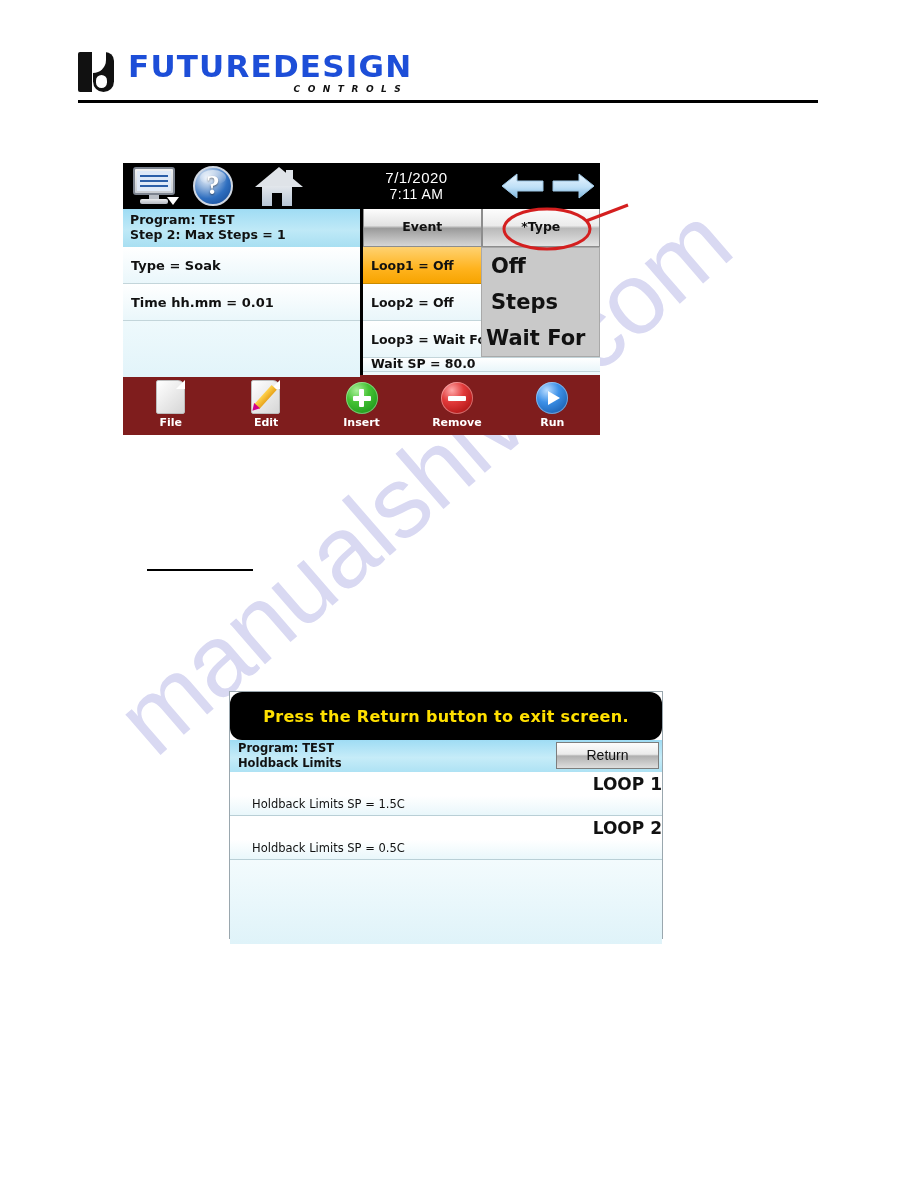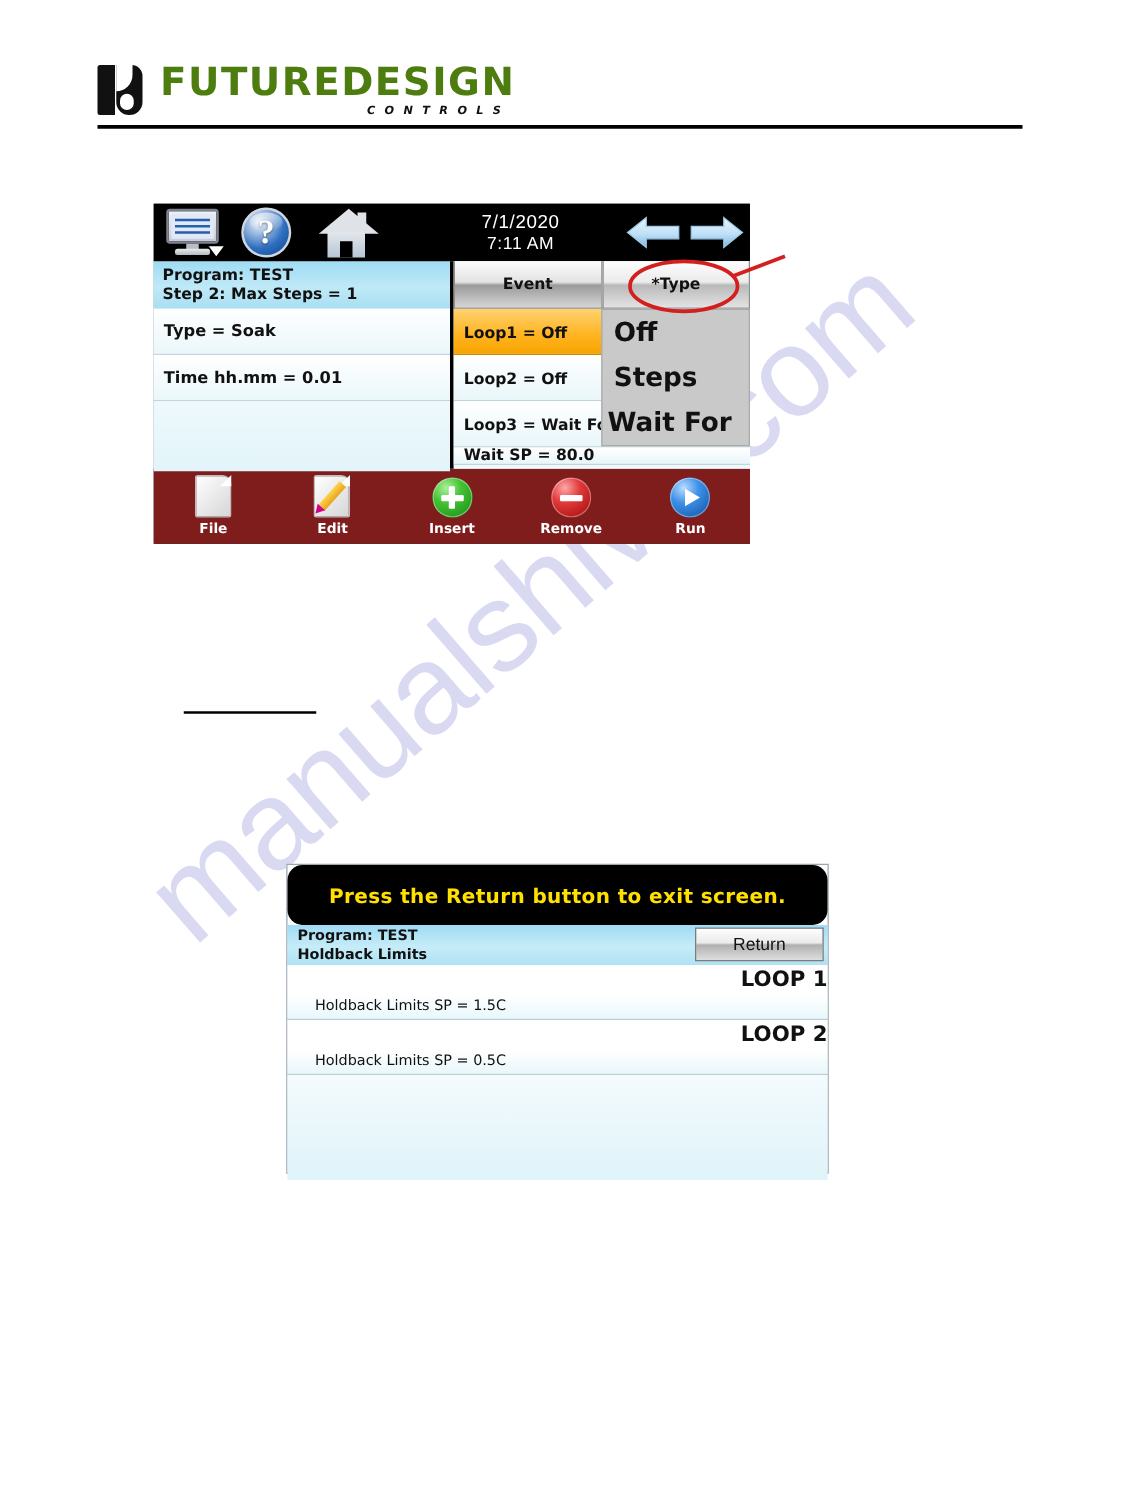--- a/index.html
+++ b/index.html
@@ -57,21 +57,21 @@
     border-radius:0 0 13px 0;
   }
   .logo-mark .lm-dot {
     position:absolute; left:18px; top:23px; width:11px; height:13px;
     background:#fff; border-radius:6px 6px 6px 6px;
   }
   .logo-text { line-height:1; }
   .logo-main {
     font-family:"DejaVu Sans", sans-serif;
     font-weight:700; font-size:31px; letter-spacing:1.2px;
-    color:#4d7c0f;
+    color:#1d4ed8;
   }
   .logo-sub {
     font-family:"DejaVu Sans", sans-serif;
     font-weight:700; font-size:9px; letter-spacing:7.5px;
     color:#111; text-align:right; margin-top:3px; padding-right:4px;font-style:italic;
   }
   #header-rule {
     position:absolute; left:78px; top:100px; width:740px; height:3px;
     background:#000; z-index:10;
   }

